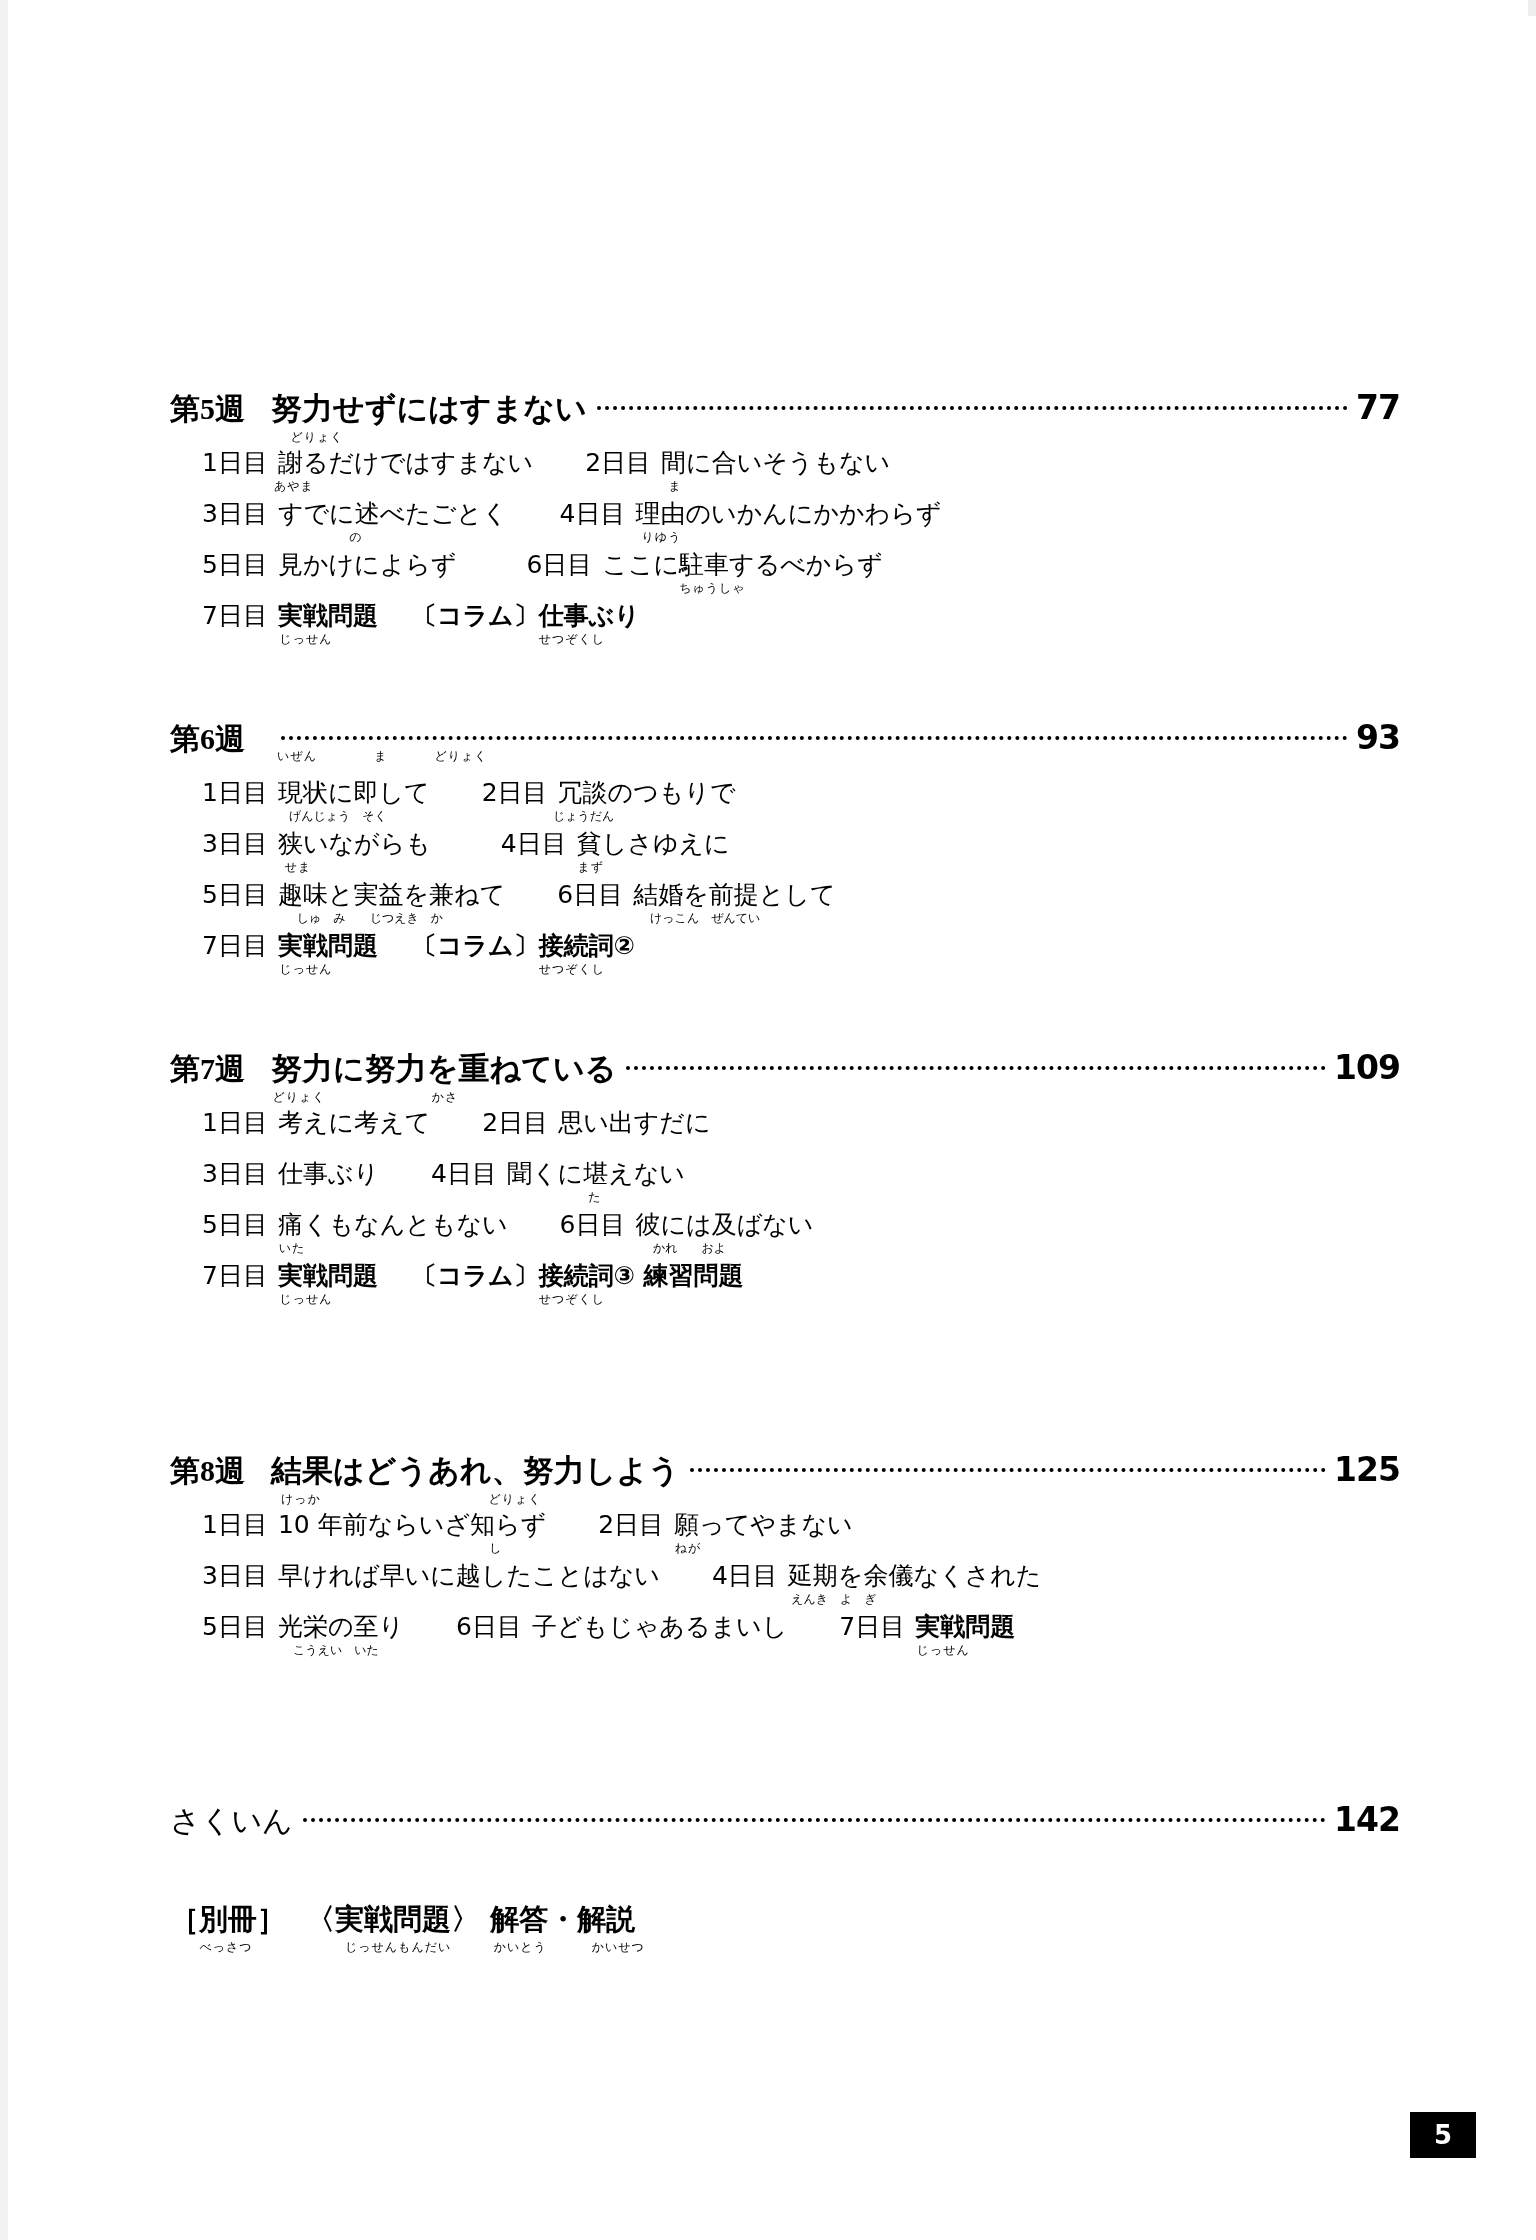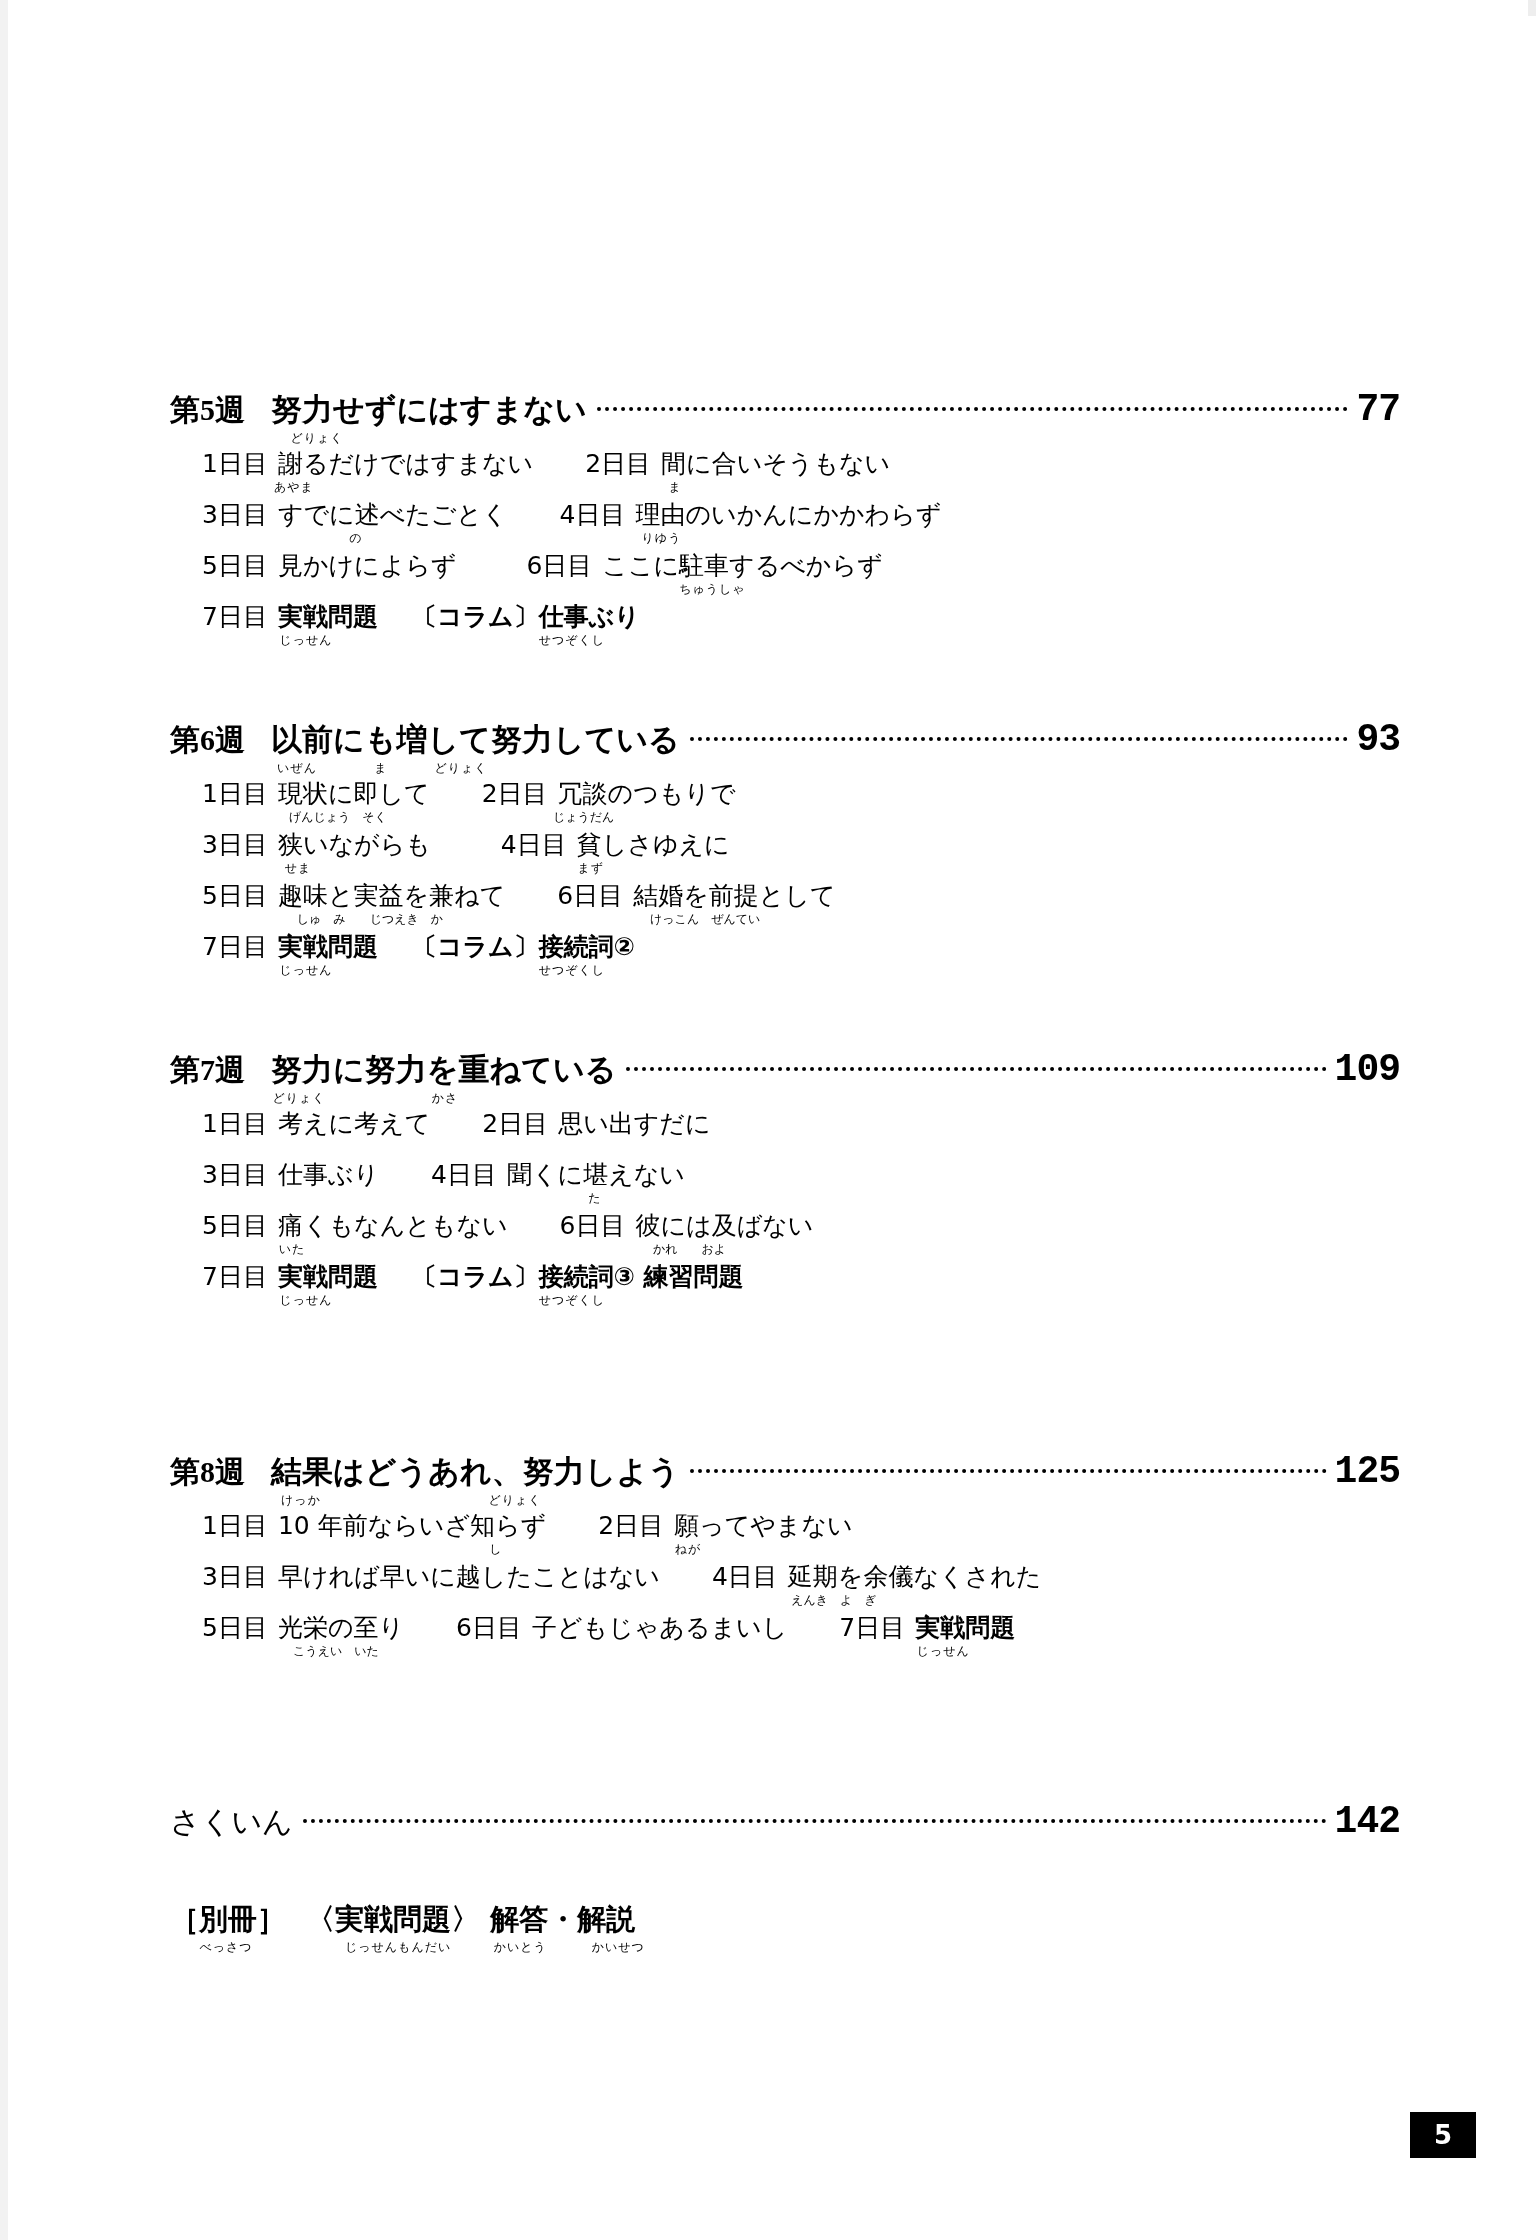--- a/index.html
+++ b/index.html
@@ -65,23 +65,22 @@
   }
   .dots {
     flex: 1 1 auto;
     margin: 0 8px 0 10px;
     border-bottom: 4px dotted #000;
     transform: translateY(-9px);
     min-width: 40px;
   }
   .page-num {
     font-weight: bold;
-    font-size: 38px;
+    font-size: 33px;
     letter-spacing: -1px;
-    font-family: Liberation Mono, monospace;
   }
 
   
   .rb { position: relative; display: inline-block; }
   .rt {
     position: absolute;
     left: 50%;
     transform: translateX(-50%);
     top: 100%;
     font-size: 12px;
@@ -194,21 +193,21 @@
         <span class="gap-sm"></span>
         <span class="rb"><span class="day-txt bold">〔コラム〕仕事ぶり</span><span class="rt" style="left:160px;">せつぞくし</span></span>
       </div>
     </div>
   </div>
 
   <div class="week-block" style="top:718px;">
     <div class="week-head">
       <span class="week-label">第6週</span>
       <span class="week-title">
-        <span class="rb"><span>以前にも増して努力している</span>
+        <span class="rb">
           <span class="rt" style="left:26px;">いぜん</span>
           <span class="rt" style="left:110px;">ま</span>
           <span class="rt" style="left:190px;">どりょく</span>
         </span>
       </span>
       <span class="dots"></span>
       <span class="page-num">93</span>
     </div>
     <div class="days">
       <div class="day-row" style="margin-left:32px;">

